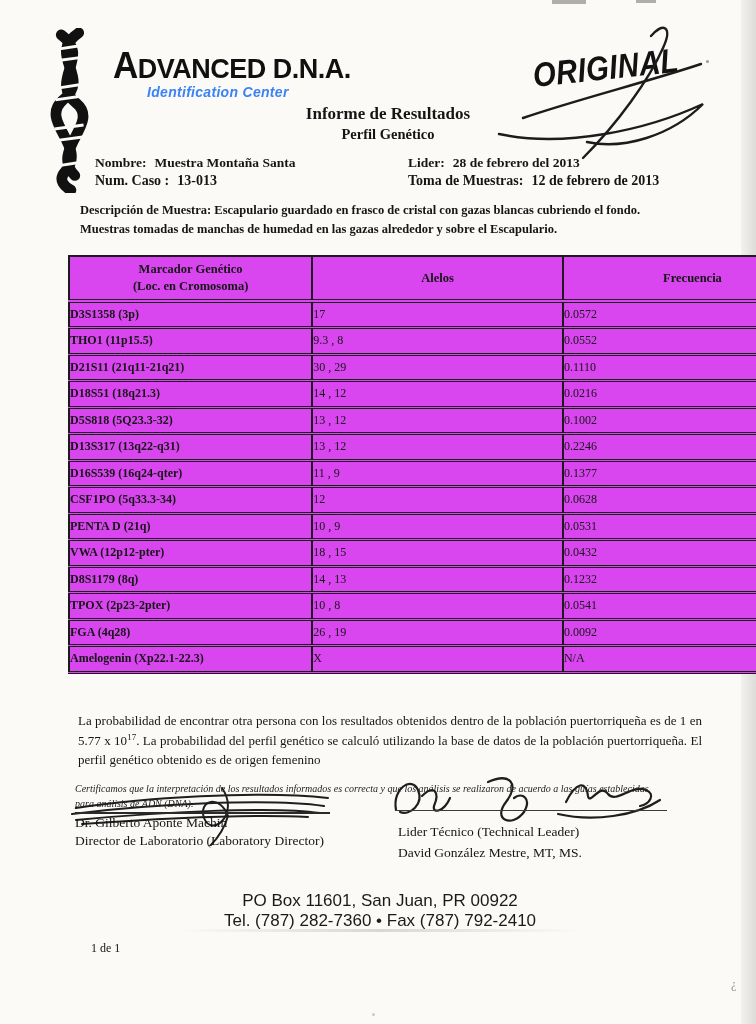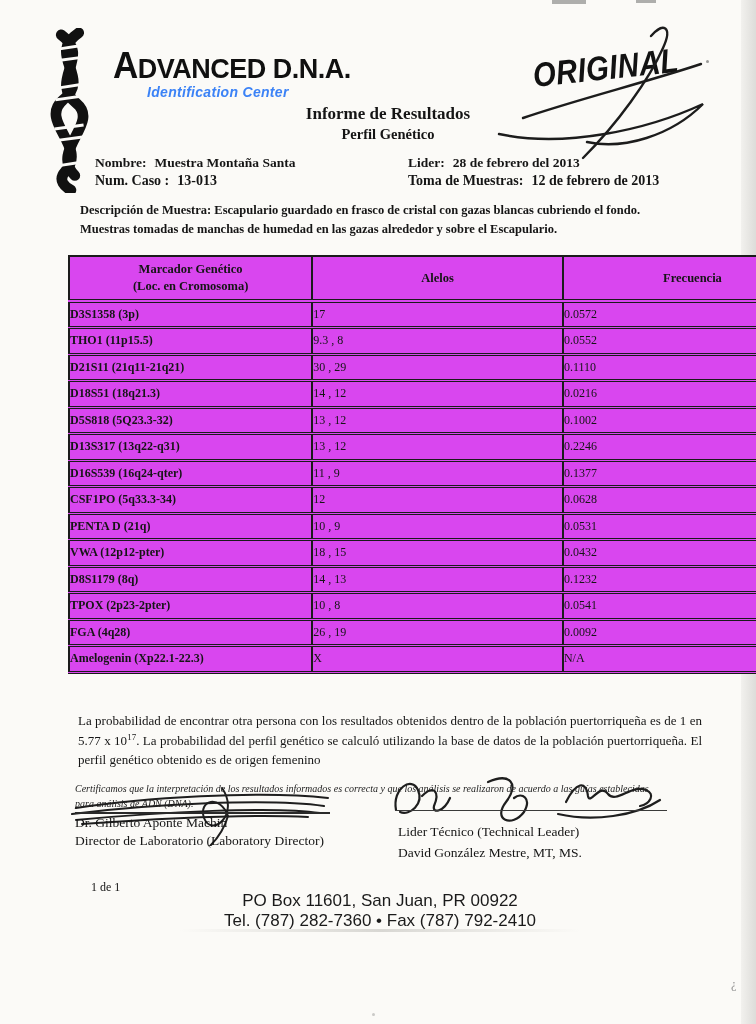--- a/index.html
+++ b/index.html
@@ -74,21 +74,21 @@
   .sig-line-left  { position:absolute; left:75px;  top:812px; width:255px; border-bottom:2px solid #2a2a2a; }
   .sig-line-right { position:absolute; left:395px; top:810px; width:272px; border-bottom:1.5px solid #3a3a3a; }
   .sig-name  { position:absolute; font-size:13.5px; }
   .sig-title { position:absolute; font-size:13.5px; }
   .name-left  { left:75px;  top:815px; }
   .title-left { left:75px;  top:833px; }
   .name-right  { left:398px; top:813px;margin-top:32px; }
   .title-right { left:398px; top:824px; }
 
   
-  .page-num { position:absolute; left:91px; top:880px; font-size:12px;font-family:Liberation Serif, serif; }
+  .page-num { position:absolute; left:91px; top:941px; font-size:12px;font-family:Liberation Serif, serif; }
   .footer { position:absolute; left:0; top:891px; width:760px; text-align:center;
             font-family:"Liberation Sans",sans-serif; font-size:17px; color:#1a1a1a; }
   .footer .tel { margin-top:0px; }
   .footer-cut { position:absolute; left:180px; top:929px; width:400px; height:3px;
                 background:linear-gradient(to right,transparent,#d8d7d3,transparent); }
 
   
   .artifact { position:absolute; background:#6f6f6f; opacity:0.55; }
   .mark-squiggle { position:absolute; left:731px; top:977px; font-size:12px; color:#8a8a8a; }
   .dot { position:absolute; width:3px; height:3px; border-radius:50%; background:#9a9a98; }

